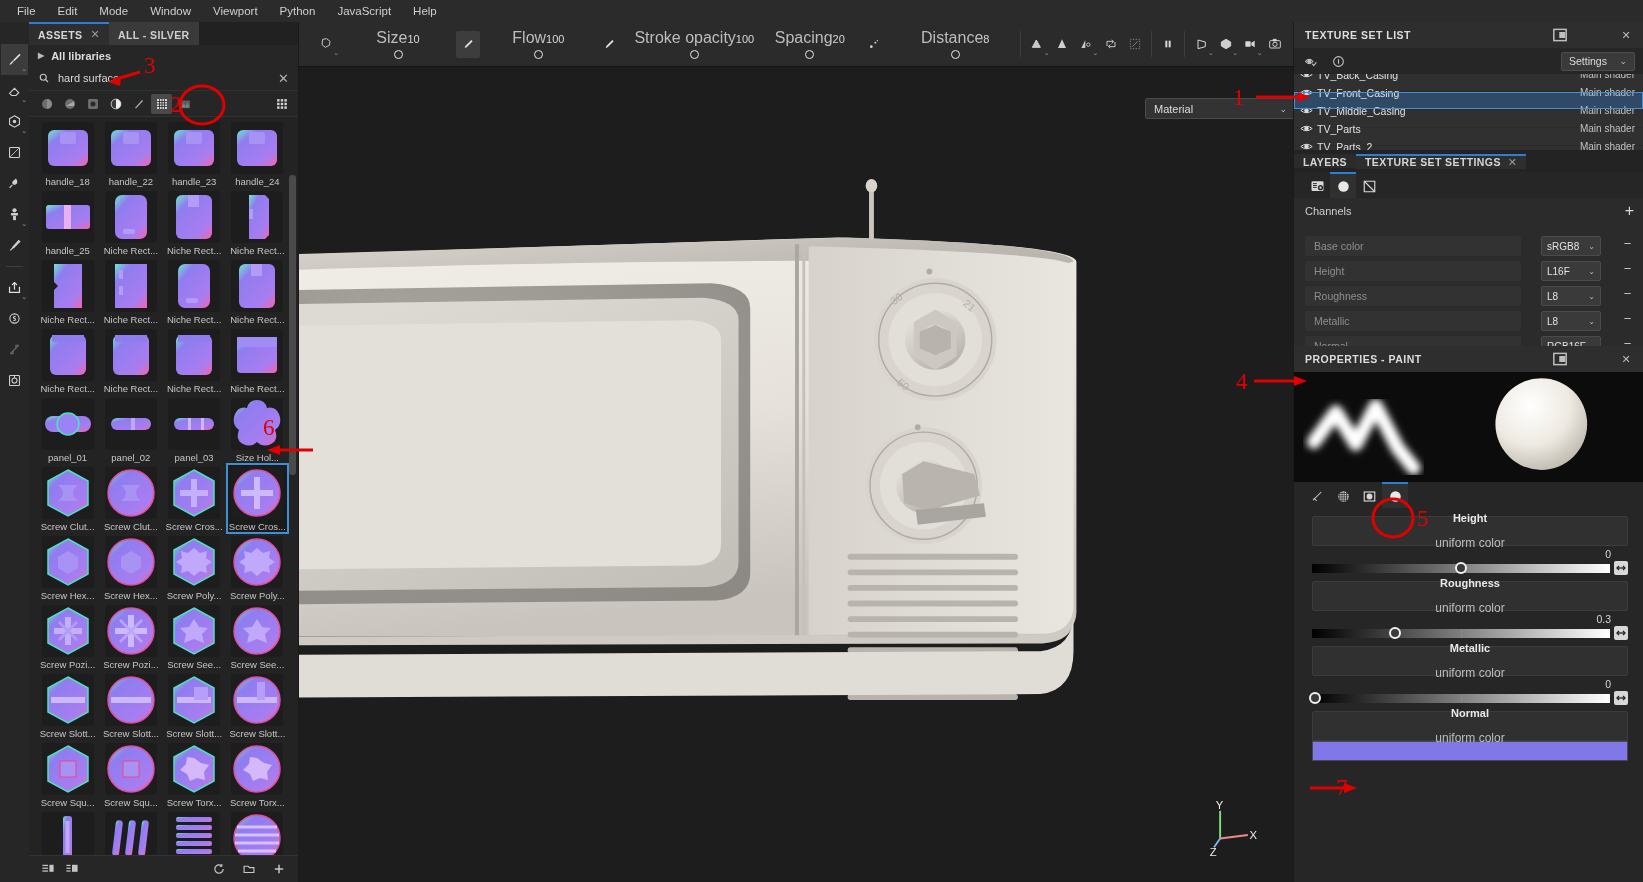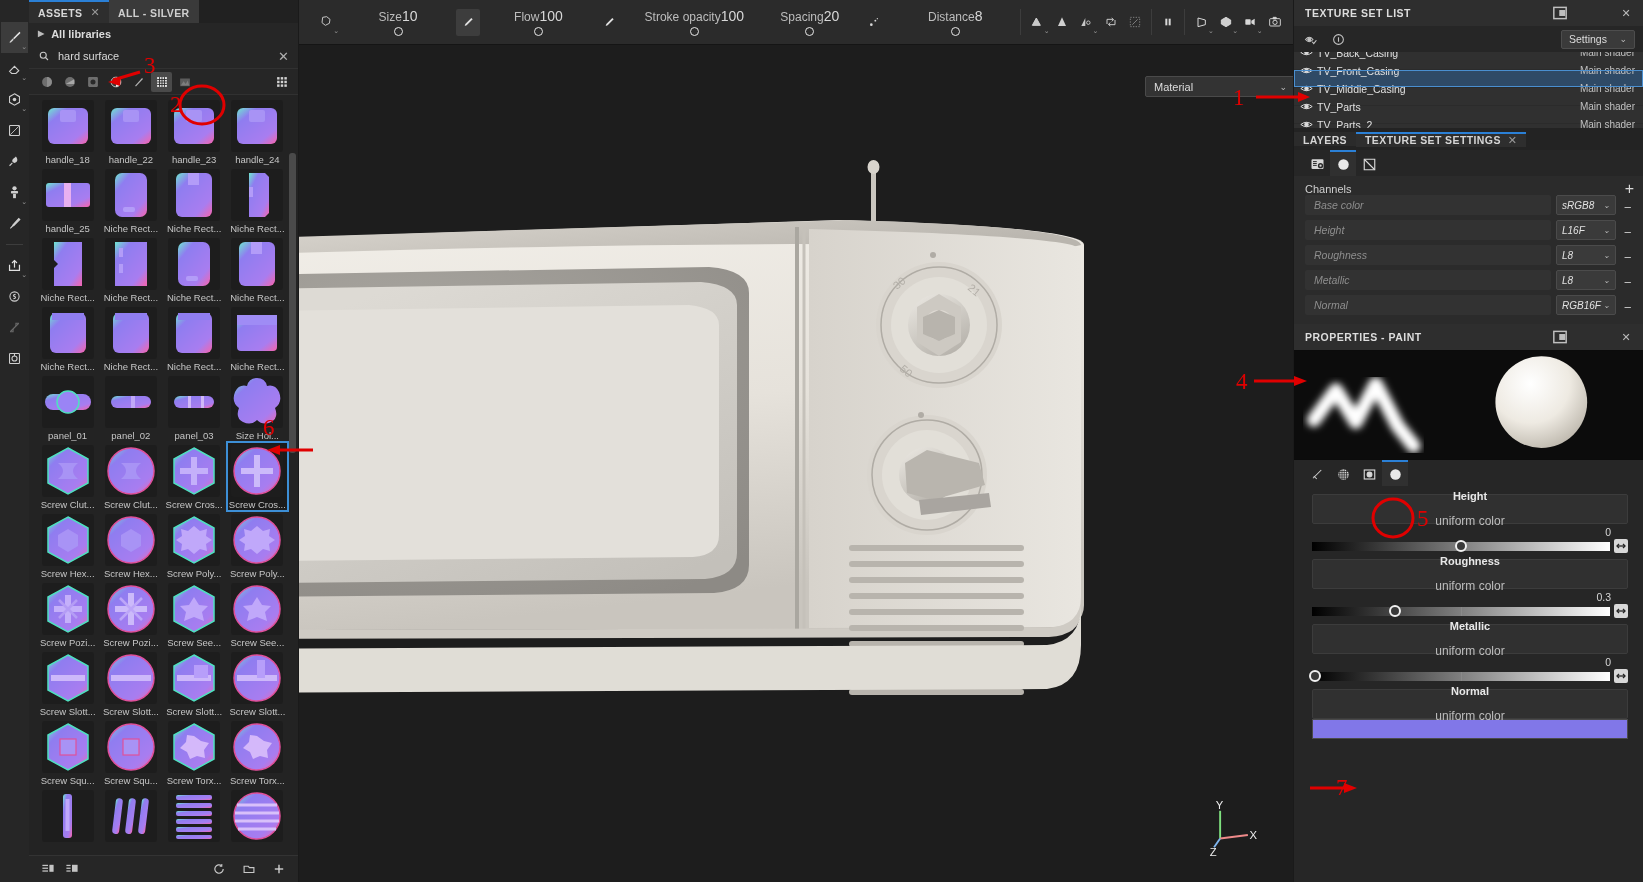--- a/index.html
+++ b/index.html
@@ -82,22 +82,22 @@
   .brushbar { height: 45px; background: #2b2b2b; display: flex; align-items: center;
               padding: 0 6px; gap: 0; flex: 0 0 45px; border-bottom: 1px solid #151515; }
   .bgrp { display: flex; align-items: center; height: 100%; padding: 0 7px; }
   .ico-btn { width: 27px; height: 27px; display: flex; align-items: center; justify-content: center;
              position: relative; }
   .ico-btn.boxed { background: #3d3d3d; border-radius: 2px; }
   .ico-btn svg { width: 16px; height: 16px; }
   .ico-btn .chev { position: absolute; right: 0px; bottom: 1px; font-size: 7px; color: #9a9a9a; }
   .slcol { display: flex; flex-direction: column; justify-content: center; min-width: 104px; }
   .sltop { display: flex; justify-content: space-between; align-items: baseline; }
-  .sllab { font-size: 12px; color: #bdbdbd; }
-  .slval { font-size: 14px; color: #d8d8d8; }
+  .sllab { font-size: 16px; color: #bdbdbd; }
+  .slval { font-size: 11px; color: #d8d8d8; }
   .sltrack { position: relative; height: 11px; margin-top: 2px; }
   .sltrack .ln { position: absolute; top: 5px; left: 0; right: 0; height: 1.5px; background: #4b4b4b; }
   .sltrack .fl { position: absolute; top: 5px; left: 0; height: 1.5px; background: #e3e3e3; }
   .sltrack .kn { position: absolute; top: 1px; width: 9px; height: 9px; border-radius: 50%;
                  border: 1.6px solid #e8e8e8; background: #2b2b2b; margin-left: -4.5px; }
   .bsep { width: 1px; height: 26px; background: #3d3d3d; margin: 0 4px; }
   .bflex { flex: 1; }
 
   .viewport { flex: 1; position: relative; background: #1d1d1d; overflow: hidden; }
   .matdrop { position: absolute; left: 846px; top: 31px; width: 151px; height: 21px;
@@ -137,23 +137,23 @@
   .stab .x { margin-left: 7px; font-size: 11px; color: #999; font-weight: normal; }
   .subtabs .filler { flex: 1; background: #232323; }
 
   .iconrow { height: 26px; display: flex; align-items: stretch; background: #262626; padding-left: 10px; }
   .irbtn { width: 26px; display: flex; align-items: center; justify-content: center;
            border-top: 2px solid transparent; }
   .irbtn.act { border-top: 2px solid #2b80d6; background: #303030; }
   .irbtn svg { width: 15px; height: 15px; }
 
   .chpanel { background: #2b2b2b; padding: 7px 9px 0 11px; height: 148px; overflow: hidden; }
-  .chhead { display: flex; align-items: center; font-size: 11px; color: #cfcfcf; margin-bottom: 0; }
+  .chhead { display: flex; align-items: center; font-size: 11px; color: #cfcfcf; margin-bottom: 19px; }
   .chhead .plus { margin-left: auto; font-size: 16px; color: #d8d8d8; line-height: 12px; }
-  .chrow { display: flex; align-items: flex-end; gap: 5px; margin-bottom: 5px; font-style: italic; }
+  .chrow { display: flex; align-items: flex-start; gap: 20px; margin-bottom: 5px; }
   .chname { flex: 1; height: 20px; background: #323232; border-radius: 2px; display: flex;
             align-items: center; padding-left: 9px; font-size: 10.5px; color: #8e8e8e; }
   .chfmt { width: 60px; height: 20px; background: #3a3a3a; border: 1px solid #4b4b4b;
            border-radius: 2px; display: flex; align-items: center; padding: 0 5px;
            font-size: 10px; color: #e2e2e2; }
   .chfmt .cv { margin-left: auto; font-size: 8px; color: #bbb; }
   .chminus { width: 13px; text-align: center; color: #c9c9c9; font-size: 13px; }
 
   .ppanel { flex: 1; background: #262626; display: flex; flex-direction: column; overflow: hidden; }
   .preview { height: 110px; background: #0c0c0c; position: relative; overflow: hidden; }
@@ -178,20 +178,30 @@
   
   .anno { position: absolute; color: #e00000; font-size: 23px; font-weight: 500;
           font-family: "Liberation Serif", serif; z-index: 50; pointer-events: none; }
   .annosvg { position: absolute; z-index: 49; pointer-events: none; overflow: visible; }
 </style>
 </head>
 <body>
 
 <div class="app">
 
+  <div class="menubar">
+    <div class="mi">File</div>
+    <div class="mi">Edit</div>
+    <div class="mi">Mode</div>
+    <div class="mi">Window</div>
+    <div class="mi">Viewport</div>
+    <div class="mi">Python</div>
+    <div class="mi">JavaScript</div>
+    <div class="mi">Help</div>
+  </div>
 
   <div class="mainrow">
 
     <div class="lefttools">
       <div class="ltool active">
         <svg viewBox="0 0 24 24" fill="none" stroke="#e6e6e6" stroke-width="1.6">
           <path d="M19 4 L10 13 L11.5 14.5 L20.5 5.5 Z" fill="#e6e6e6" stroke="none"></path>
           <path d="M9.5 13.5 L11 15 L7 19 L5 19.5 L5.5 17.5 Z" fill="#cfcfcf" stroke="none"></path>
         </svg>
           <span class="chev">⌄</span>

